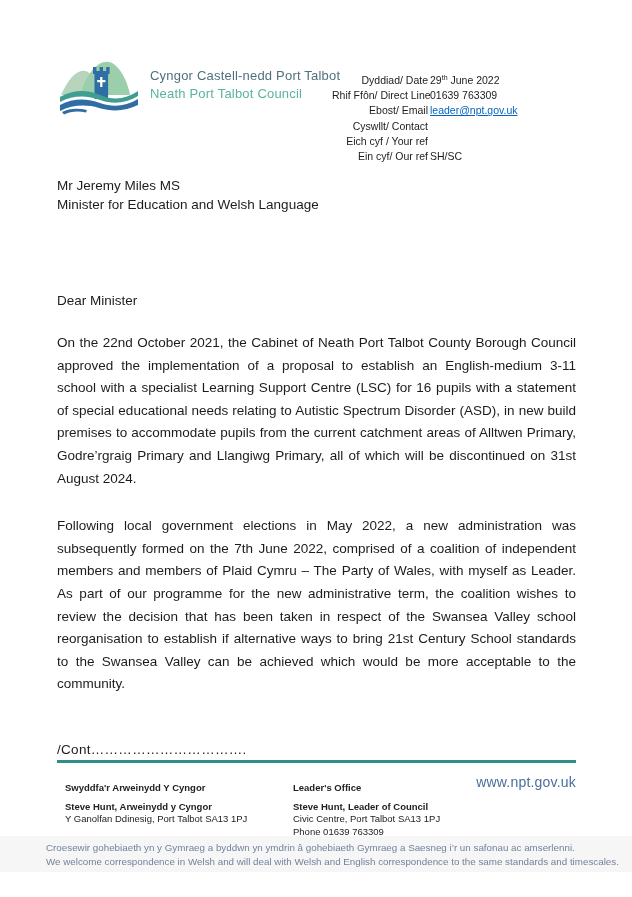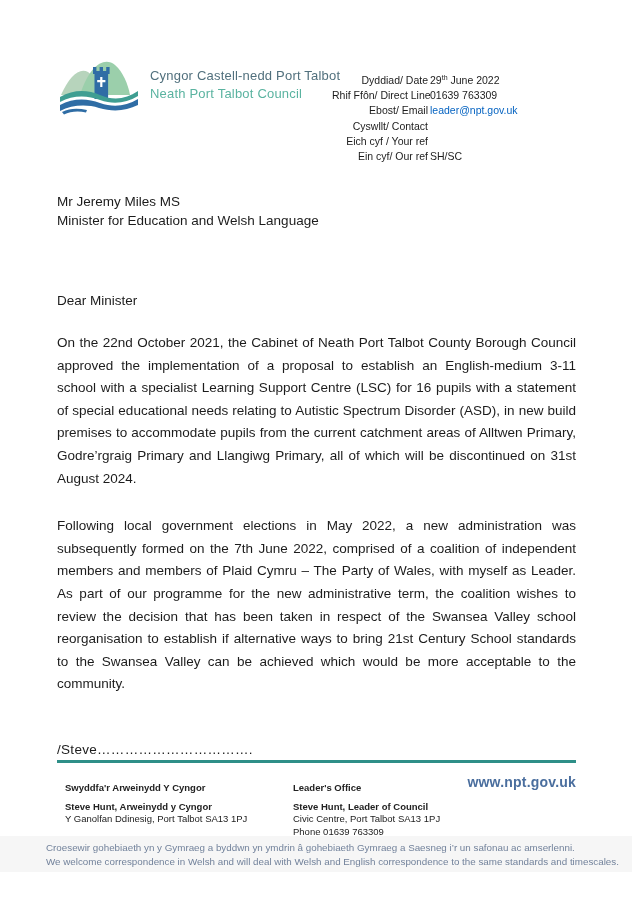--- a/index.html
+++ b/index.html
@@ -23,24 +23,24 @@
 
   
   .contact {
     position: absolute; top: 73px; left: 332px; width: 248px;
     display: grid; grid-template-columns: 96px auto; column-gap: 2px;
     font-size: 10.5px; line-height: 15.2px;
   }
   .contact .lbl { text-align: right; white-space: nowrap; }
   .contact .val { text-align: left; white-space: nowrap; }
   .contact sup { font-size: 7px; line-height: 0; }
-  .email-link { color: #0563c1; cursor: pointer; margin-top: 28px; }
+  .email-link { color: #0563c1; text-decoration: underline; cursor: pointer; margin-top: 28px; }
 
   
-  .recipient { position: absolute; top: 176px; left: 57px; font-size: 13.5px; line-height: 19px; margin-top: 16px; }
+  .recipient { position: absolute; top: 176px; left: 57px; font-size: 13.5px; line-height: 19px; }
 
   
   .letter-body {
     position: absolute; top: 289px; left: 57px; width: 519px;
     font-size: 13.5px;
   }
   .salutation { margin: 0 0 0 0; line-height: 23px; }
   .letter-body p.para {
     margin: 20px 0 0 0;
     text-align: justify;
@@ -52,21 +52,21 @@
   
   .footer-rule { position: absolute; top: 760px; left: 57px; width: 519px; height: 3px; }
   .footer-cols {
     position: absolute; top: 782px; left: 65px; width: 511px;
     display: grid; grid-template-columns: 228px 170px 1fr;
     font-size: 9.5px; line-height: 12.5px; color: #222;
   }
   .footer-col .heading { font-weight: bold; margin-bottom: 6px; }
   .footer-col .name { font-weight: bold; }
   .website {
-    text-align: right; font-size: 14px; font-weight: bold;
+    text-align: right; font-size: 14px; font-weight: normal;
     color: #4a6e9e; letter-spacing: 0.2px; margin-top: -6px; cursor: pointer;
   }
 
   
   .lang-band {
     position: absolute; top: 836px; left: 0; width: 632px; height: 36px;
     background: #f6f6f6;
     padding: 5px 0 0 46px; box-sizing: border-box;
     font-size: 9.8px; line-height: 13.5px; color: #72829b;
   }
@@ -119,21 +119,21 @@
 
   <div class="recipient">
     <div>Mr Jeremy Miles MS</div>
     <div>Minister for Education and Welsh Language</div>
   </div>
 
   <div class="letter-body">
     <div class="salutation">Dear Minister</div>
     <p class="para">On the 22nd October 2021, the Cabinet of Neath Port Talbot County Borough Council approved the implementation of a proposal to establish an English-medium 3-11 school with a specialist Learning Support Centre (LSC) for 16 pupils with a statement of special educational needs relating to Autistic Spectrum Disorder (ASD), in new build premises to accommodate pupils from the current catchment areas of Alltwen Primary, Godre’rgraig Primary and Llangiwg Primary, all of which will be discontinued on 31st August 2024.</p>
     <p class="para">Following local government elections in May 2022, a new administration was subsequently formed on the 7th June 2022, comprised of a coalition of independent members and members of Plaid Cymru – The Party of Wales, with myself as Leader.  As part of our programme for the new administrative term, the coalition wishes to review the decision that has been taken in respect of the Swansea Valley school reorganisation to establish if alternative ways to bring 21st Century School standards to the Swansea Valley can be achieved which would be more acceptable to the community.</p>
-    <div class="continuation">/Steve…………………………….</div>
+    <div class="continuation">/Cont…………………………….</div>
   </div>
 
   <div class="footer-rule" style="background: rgb(46, 143, 136);"></div>
 
   <div class="footer-cols">
     <div class="footer-col">
       <div class="heading">Swyddfa'r Arweinydd Y Cyngor</div>
       <div class="name">Steve Hunt, Arweinydd y Cyngor</div>
       <div>Y Ganolfan Ddinesig, Port Talbot SA13 1PJ</div>
     </div>

